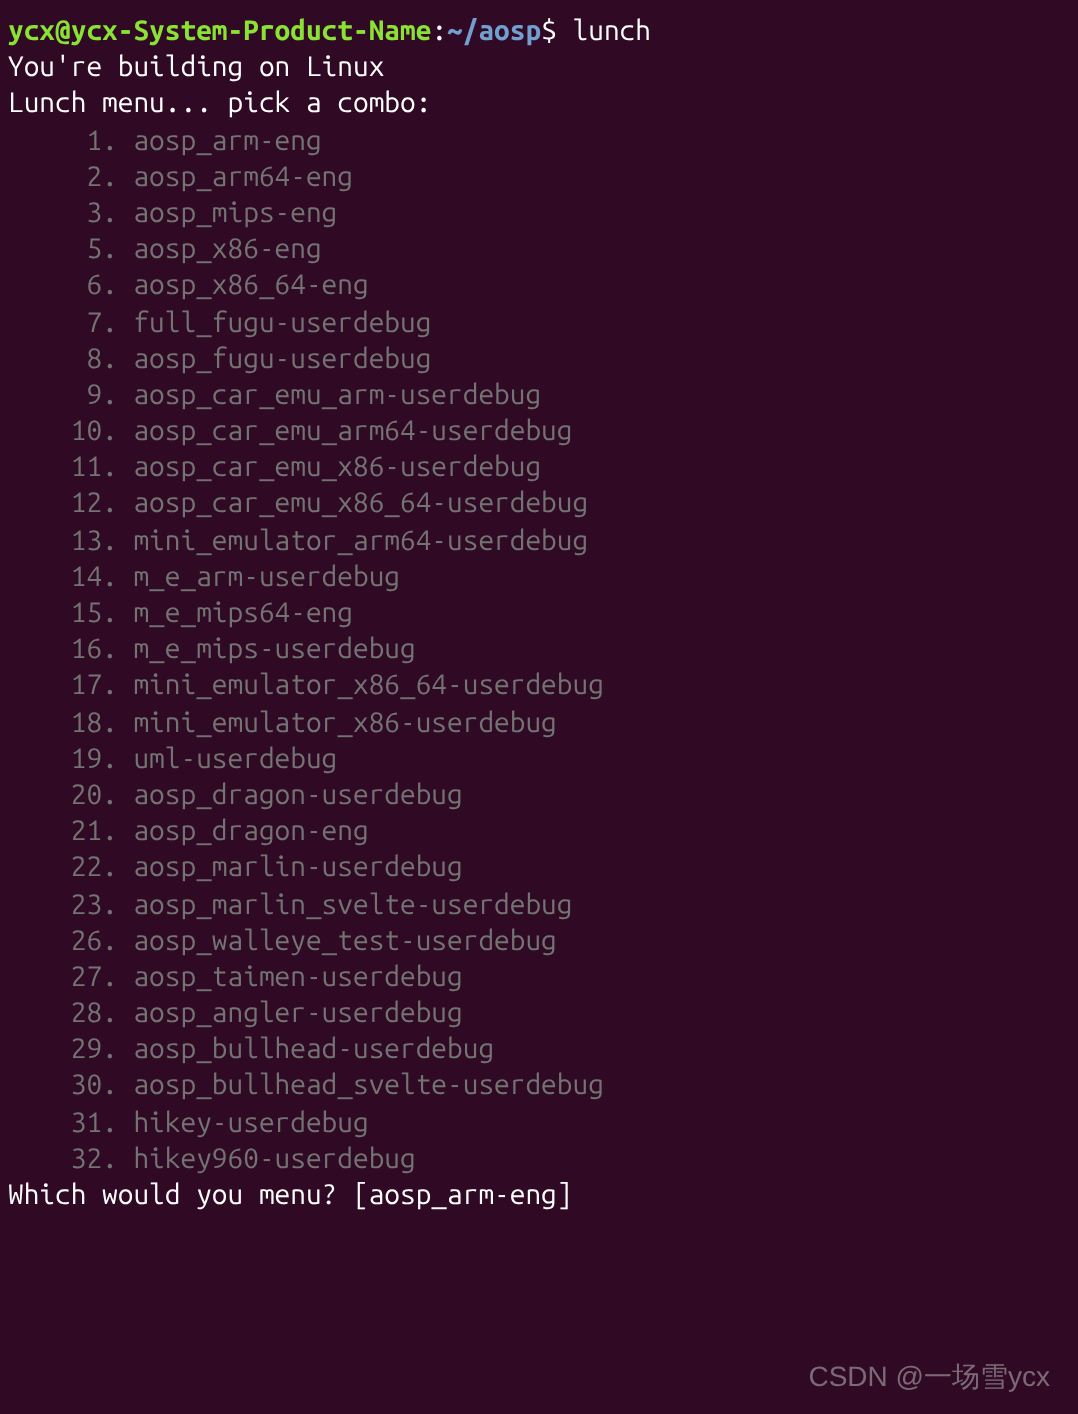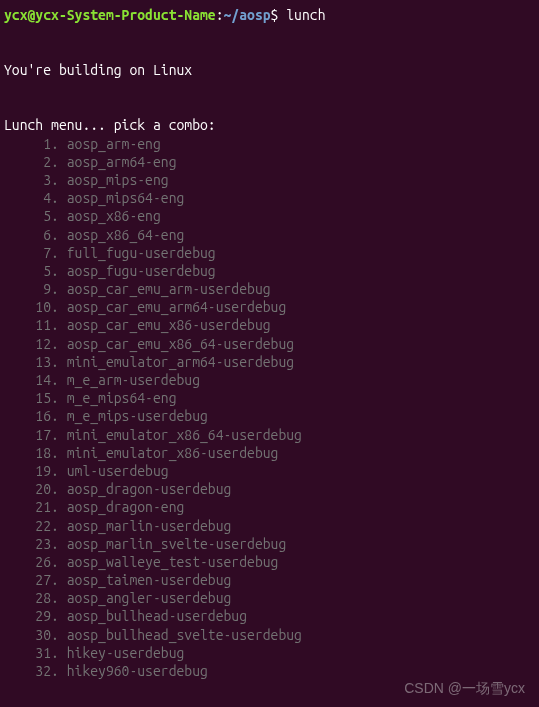--- a/index.html
+++ b/index.html
@@ -32,21 +32,20 @@
       font-weight: bold;
     }
     .prompt-dollar {
       color: #ffffff;
     }
     .command {
       color: #ffffff;
     }
     .output {
       color: #ffffff;
-      margin-top: 37px;
     }
     .menu-item {
       white-space: pre;
       color: #737373;
     }
     .menu-list {
       padding-left: 0;
     }
     .prompt-input {
       color: #ffffff;
@@ -65,25 +64,24 @@
 
 <div class="terminal-line"><span class="user-host">ycx@ycx-System-Product-Name</span><span class="prompt-dollar">:</span><span class="path">~/aosp</span><span class="prompt-dollar">$ </span><span class="command">lunch</span></div>
 <div class="terminal-line output"></div>
 <div class="terminal-line output">You're building on Linux</div>
 <div class="terminal-line output"></div>
 <div class="terminal-line output">Lunch menu... pick a combo:</div>
 <div class="menu-list">
   <div class="menu-item">     1. aosp_arm-eng</div>
   <div class="menu-item">     2. aosp_arm64-eng</div>
   <div class="menu-item">     3. aosp_mips-eng</div>
-  <div class="menu-item">     4. aosp_mips64-eng</div>
   <div class="menu-item">     5. aosp_x86-eng</div>
   <div class="menu-item">     6. aosp_x86_64-eng</div>
   <div class="menu-item">     7. full_fugu-userdebug</div>
-  <div class="menu-item">     5. aosp_fugu-userdebug</div>
+  <div class="menu-item">     8. aosp_fugu-userdebug</div>
   <div class="menu-item">     9. aosp_car_emu_arm-userdebug</div>
   <div class="menu-item">    10. aosp_car_emu_arm64-userdebug</div>
   <div class="menu-item">    11. aosp_car_emu_x86-userdebug</div>
   <div class="menu-item">    12. aosp_car_emu_x86_64-userdebug</div>
   <div class="menu-item">    13. mini_emulator_arm64-userdebug</div>
   <div class="menu-item">    14. m_e_arm-userdebug</div>
   <div class="menu-item">    15. m_e_mips64-eng</div>
   <div class="menu-item">    16. m_e_mips-userdebug</div>
   <div class="menu-item">    17. mini_emulator_x86_64-userdebug</div>
   <div class="menu-item">    18. mini_emulator_x86-userdebug</div>

